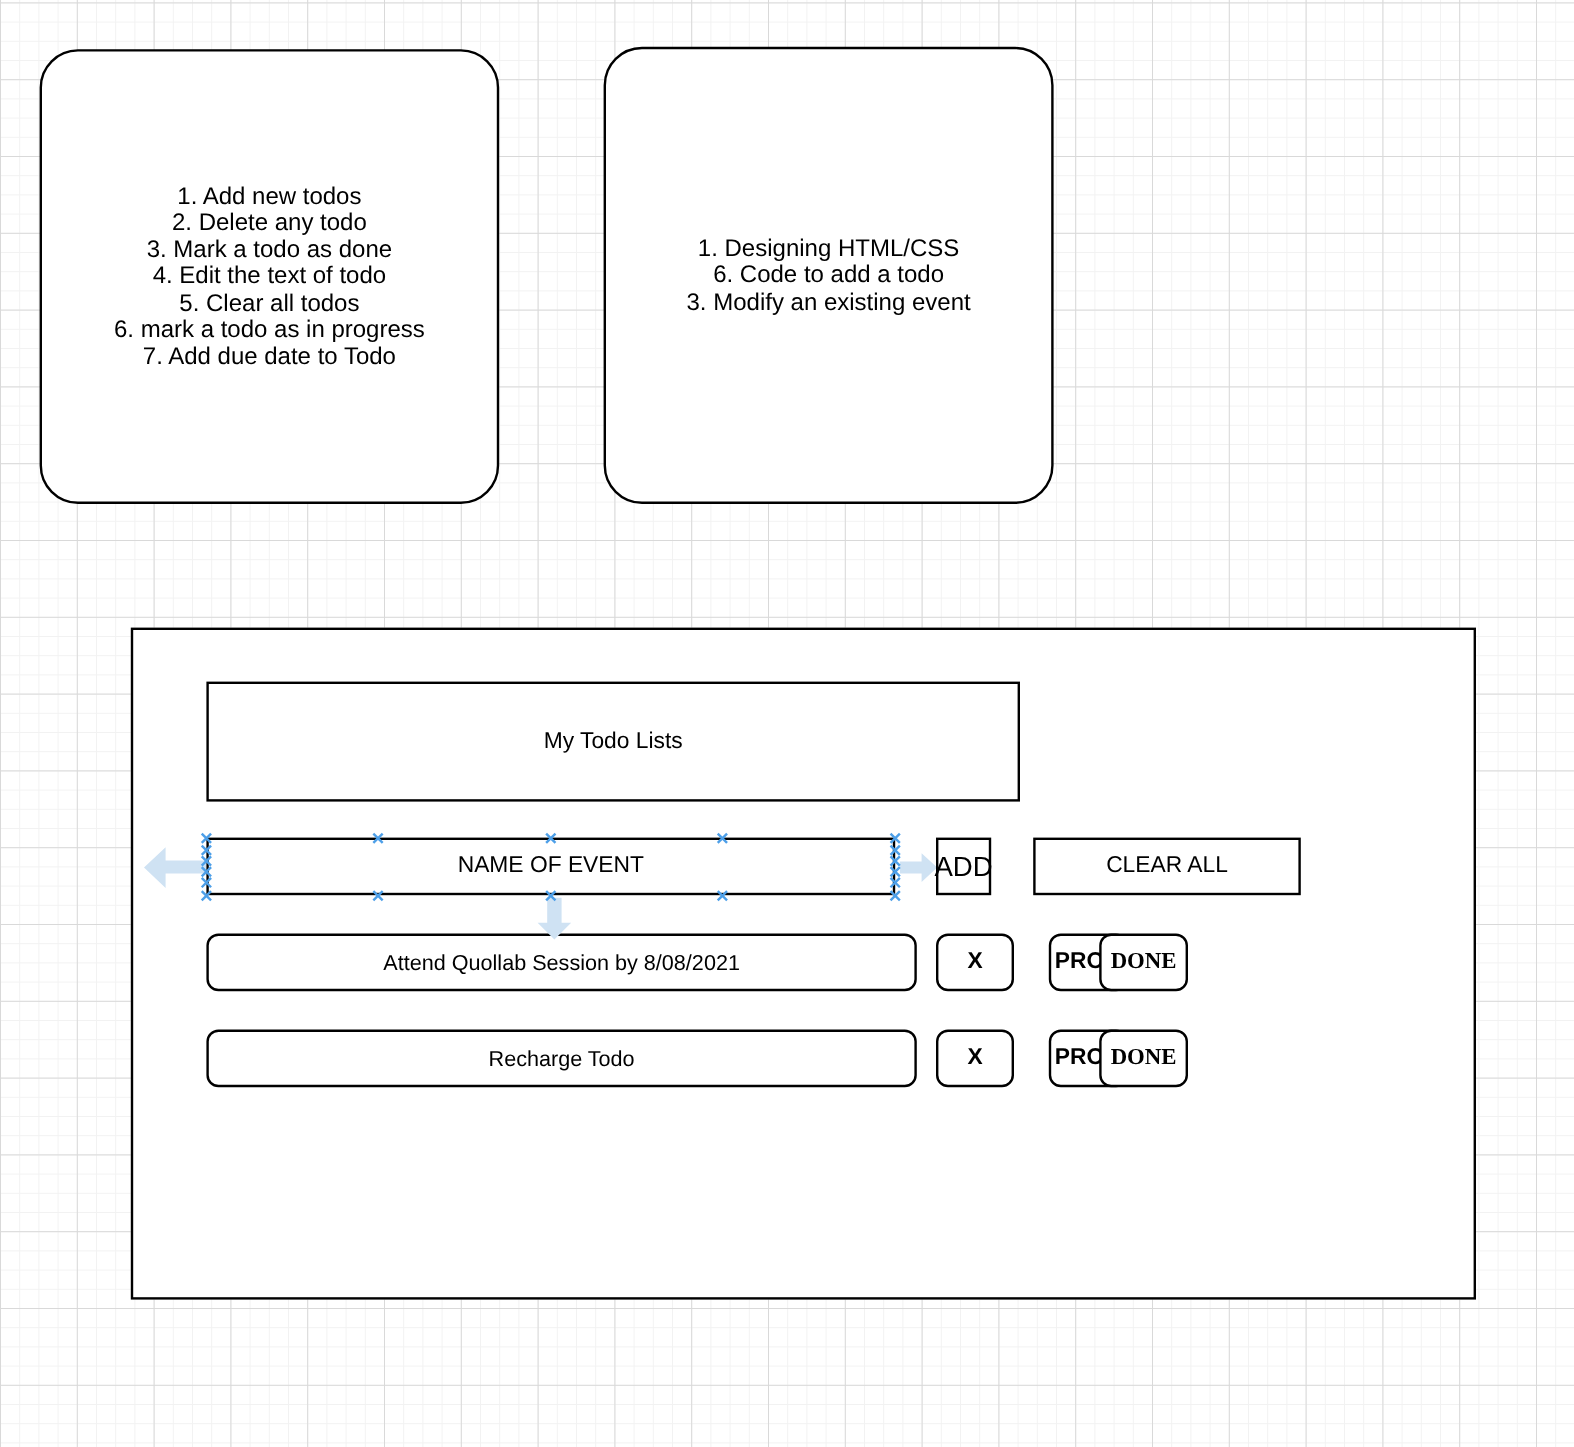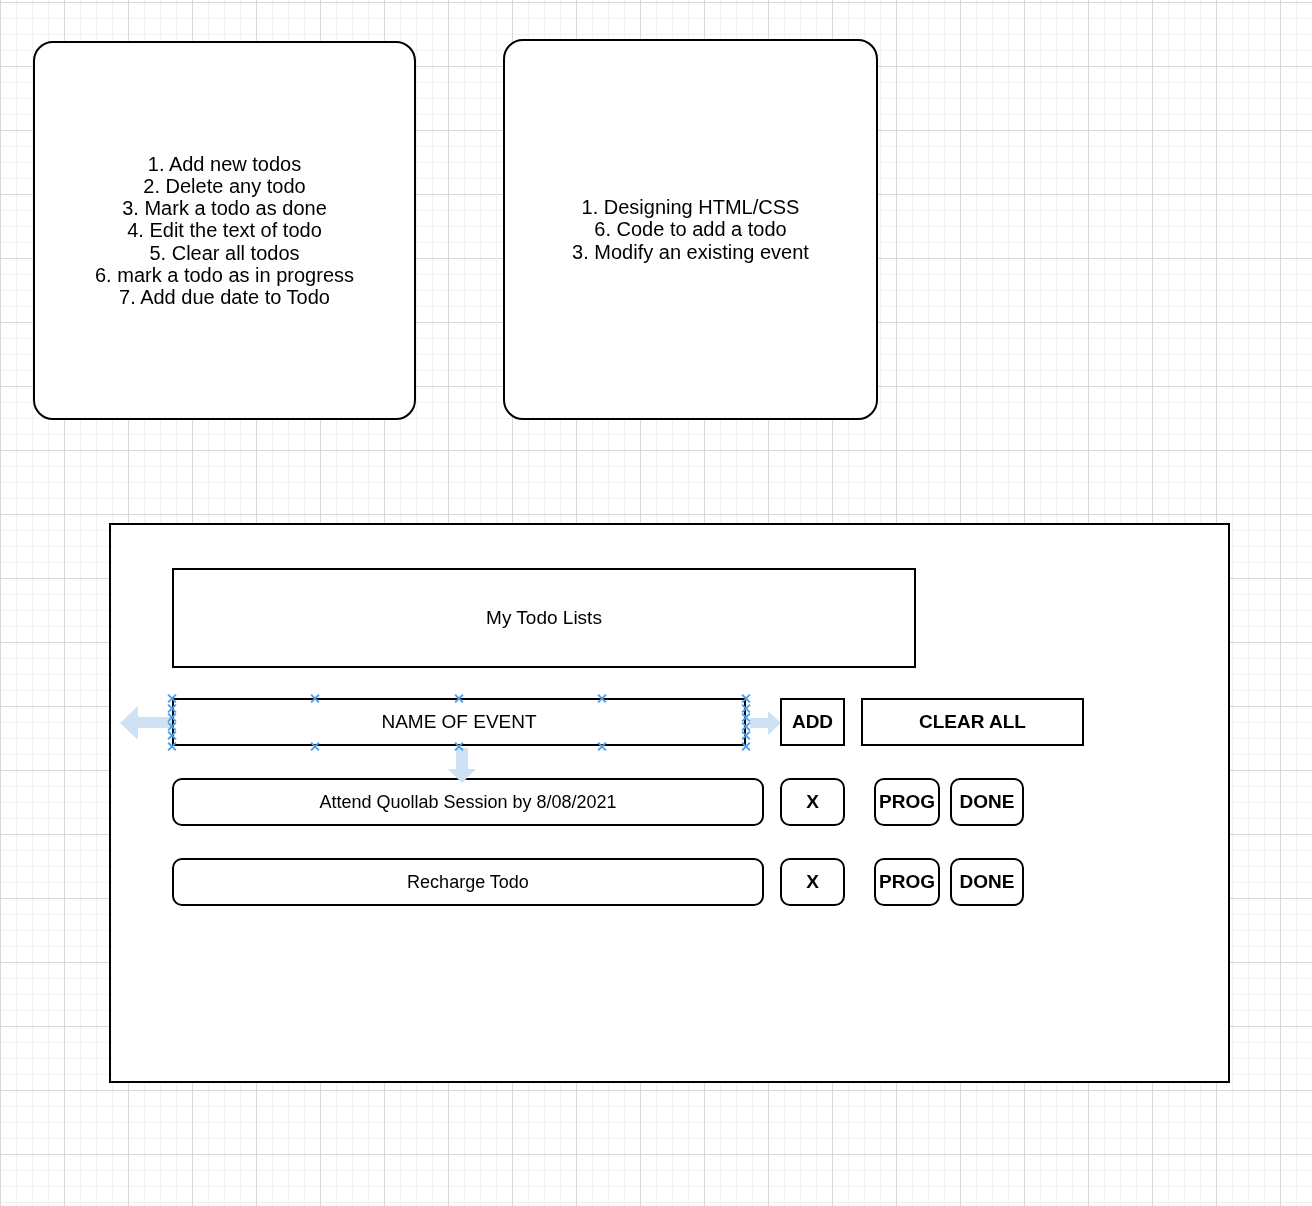--- a/index.html
+++ b/index.html
@@ -40,21 +40,21 @@
     box-sizing: border-box;
     background: #ffffff;
     border: 2px solid #000000;
     display: flex;
     align-items: center;
     justify-content: center;
     text-align: center;
   }
 
   .rounded-card {
-    border-radius: 20px;
+    border-radius: 32px;
   }
 
   .card-text {
     font-size: 20px;
     line-height: 22.2px;
     white-space: pre-line;
     color: #000000;
   }
 
   
@@ -67,50 +67,50 @@
     top: 523px;
     width: 1121px;
     height: 560px;
     display: block;
   }
 
   
   #app-title {
     left: 172px;
     top: 568px;
-    width: 744px;
+    width: 678px;
     height: 100px;
     font-size: 19px;
   }
 
   
   #event-name-input {
     left: 172px;
     top: 698px;
     width: 574px;
     height: 48px;
     font-size: 19px;
     z-index: 4;
   }
   #add-button {
     left: 780px;
     top: 698px;
-    width: 65px;
-    height: 48px;
-    font-size: 19px;
-    font-weight: bold;
+    width: 46px;
+    height: 48px;
+    font-size: 23px;
+    font-weight: normal;
     z-index: 4;
   }
   #clear-all-button {
     left: 861px;
     top: 698px;
     width: 223px;
     height: 48px;
     font-size: 19px;
-    font-weight: bold;
+    font-weight: normal;
   }
 
   
   .todo-text {
     height: 48px;
     border-radius: 10px;
     font-size: 18px;
     left: 172px;
     width: 592px;
   }
@@ -125,26 +125,27 @@
   .prog-button {
     left: 874px;
     width: 66px;
     height: 48px;
     border-radius: 10px;
     font-size: 19px;
     font-weight: bold;
     text-align: center;
   }
   .done-button {
-    left: 950px;
+    left: 916px;
     width: 74px;
     height: 48px;
     border-radius: 10px;
     font-size: 19px;
     font-weight: bold;
+    font-family: Liberation Serif, serif;
   }
   .row-1 { top: 778px; }
   .row-2 { top: 858px; }
 
   
   #selection-layer {
     position: absolute;
     left: 0; top: 0;
     width: 1312px; height: 1206px;
     pointer-events: none;

